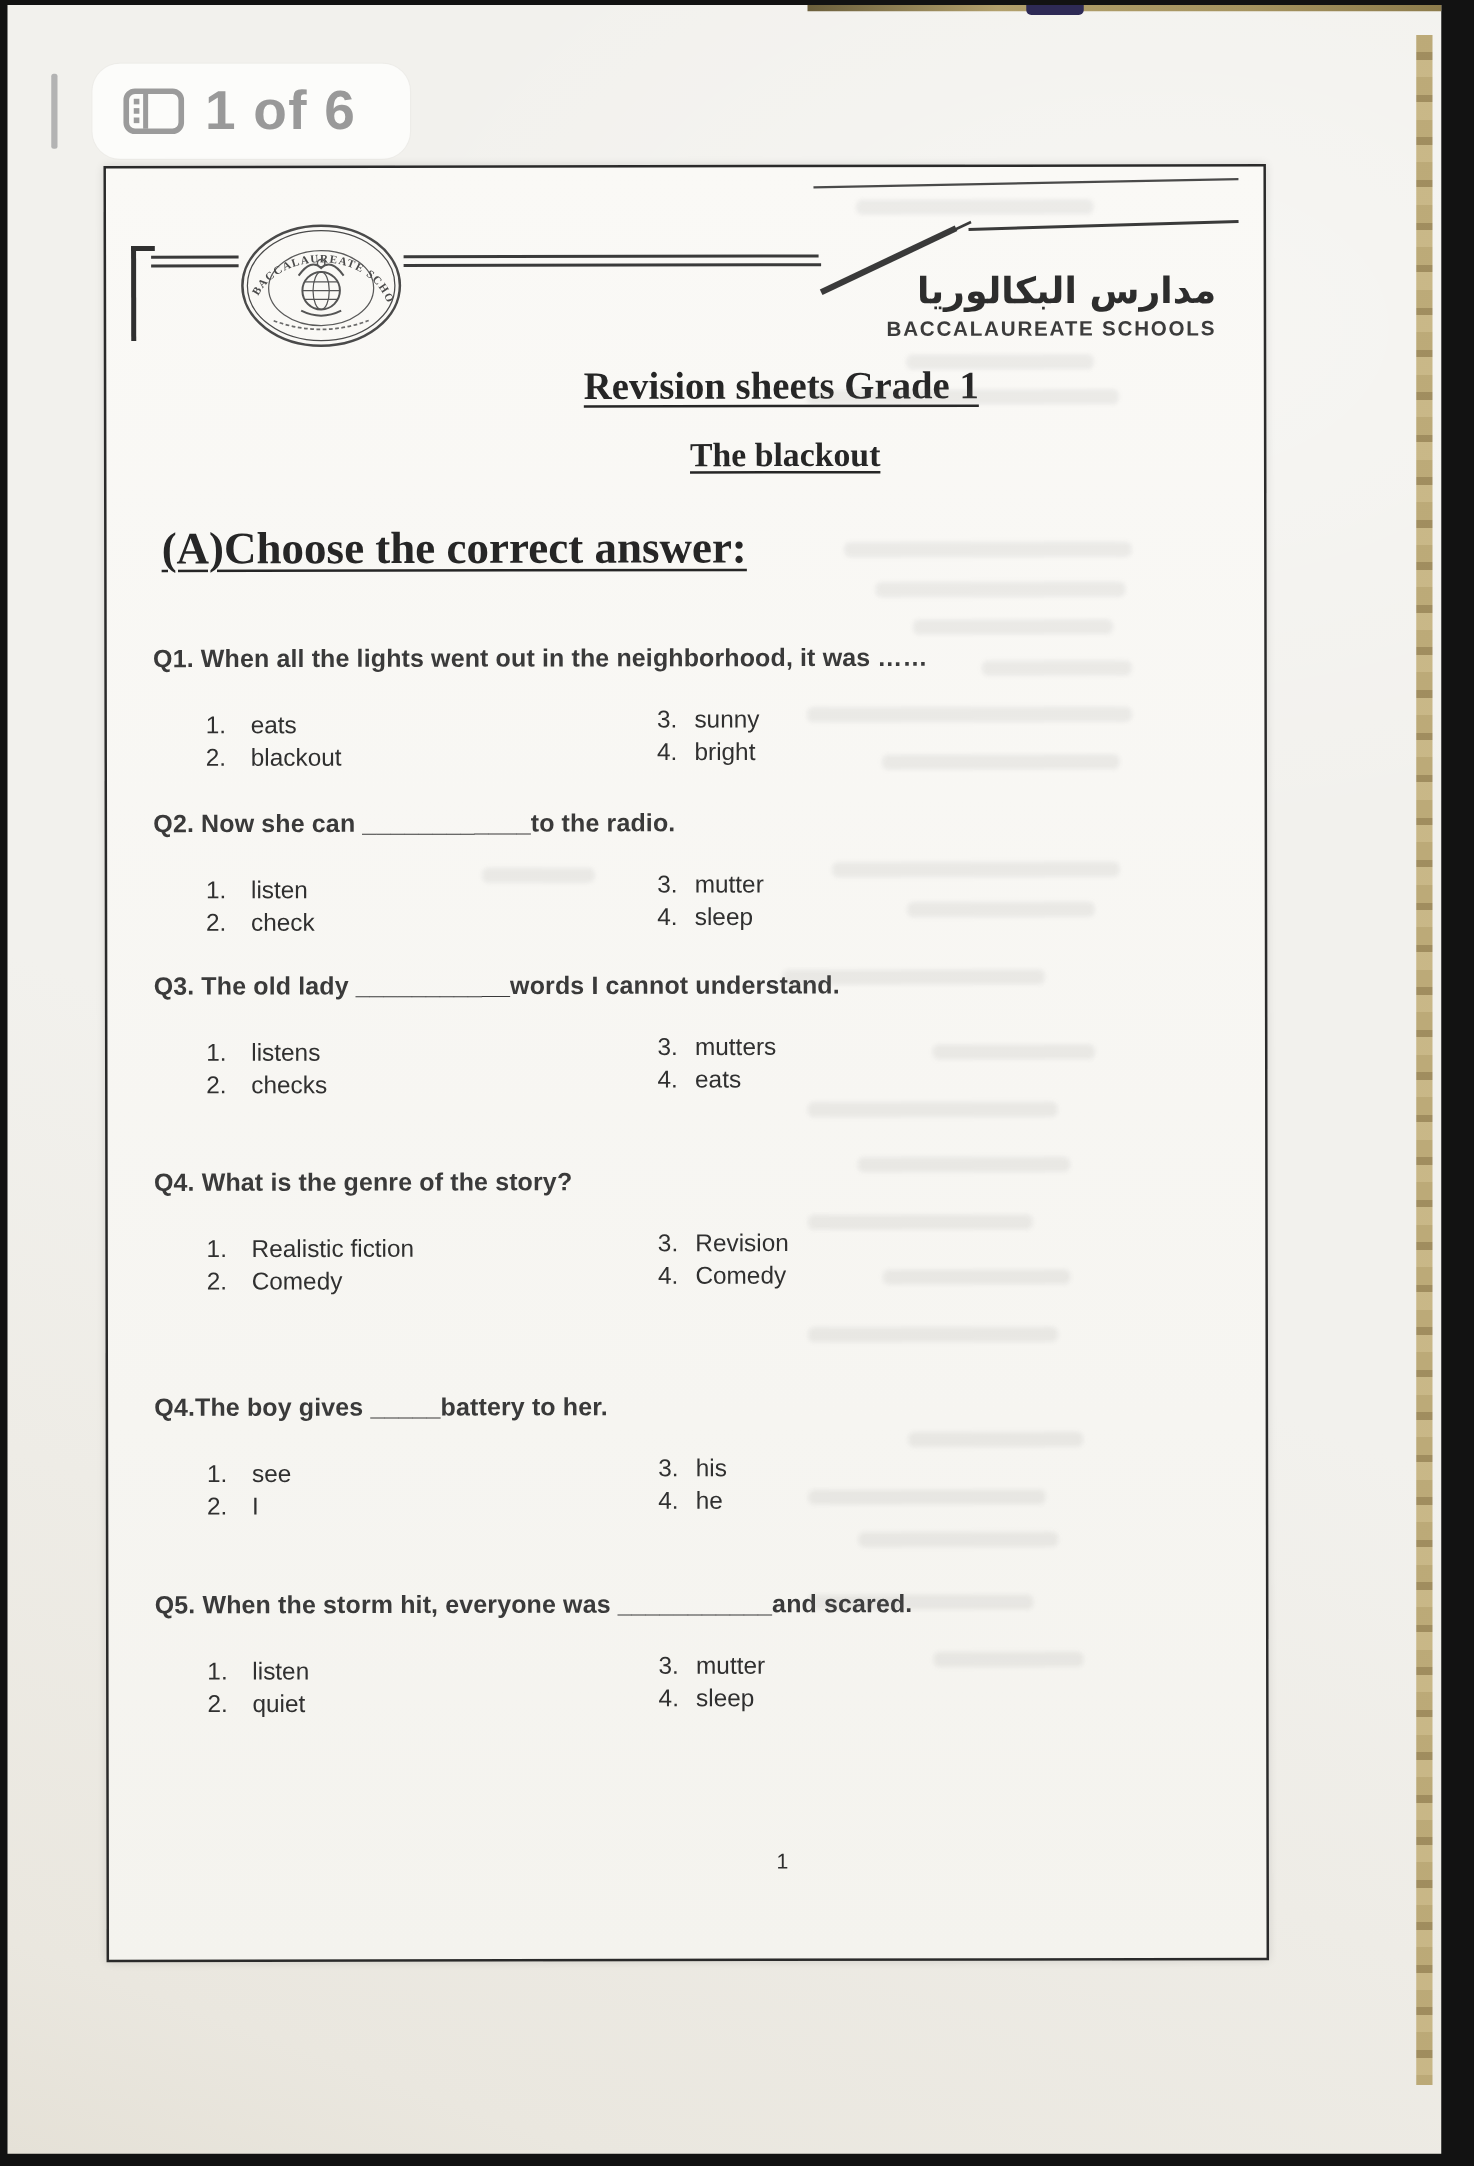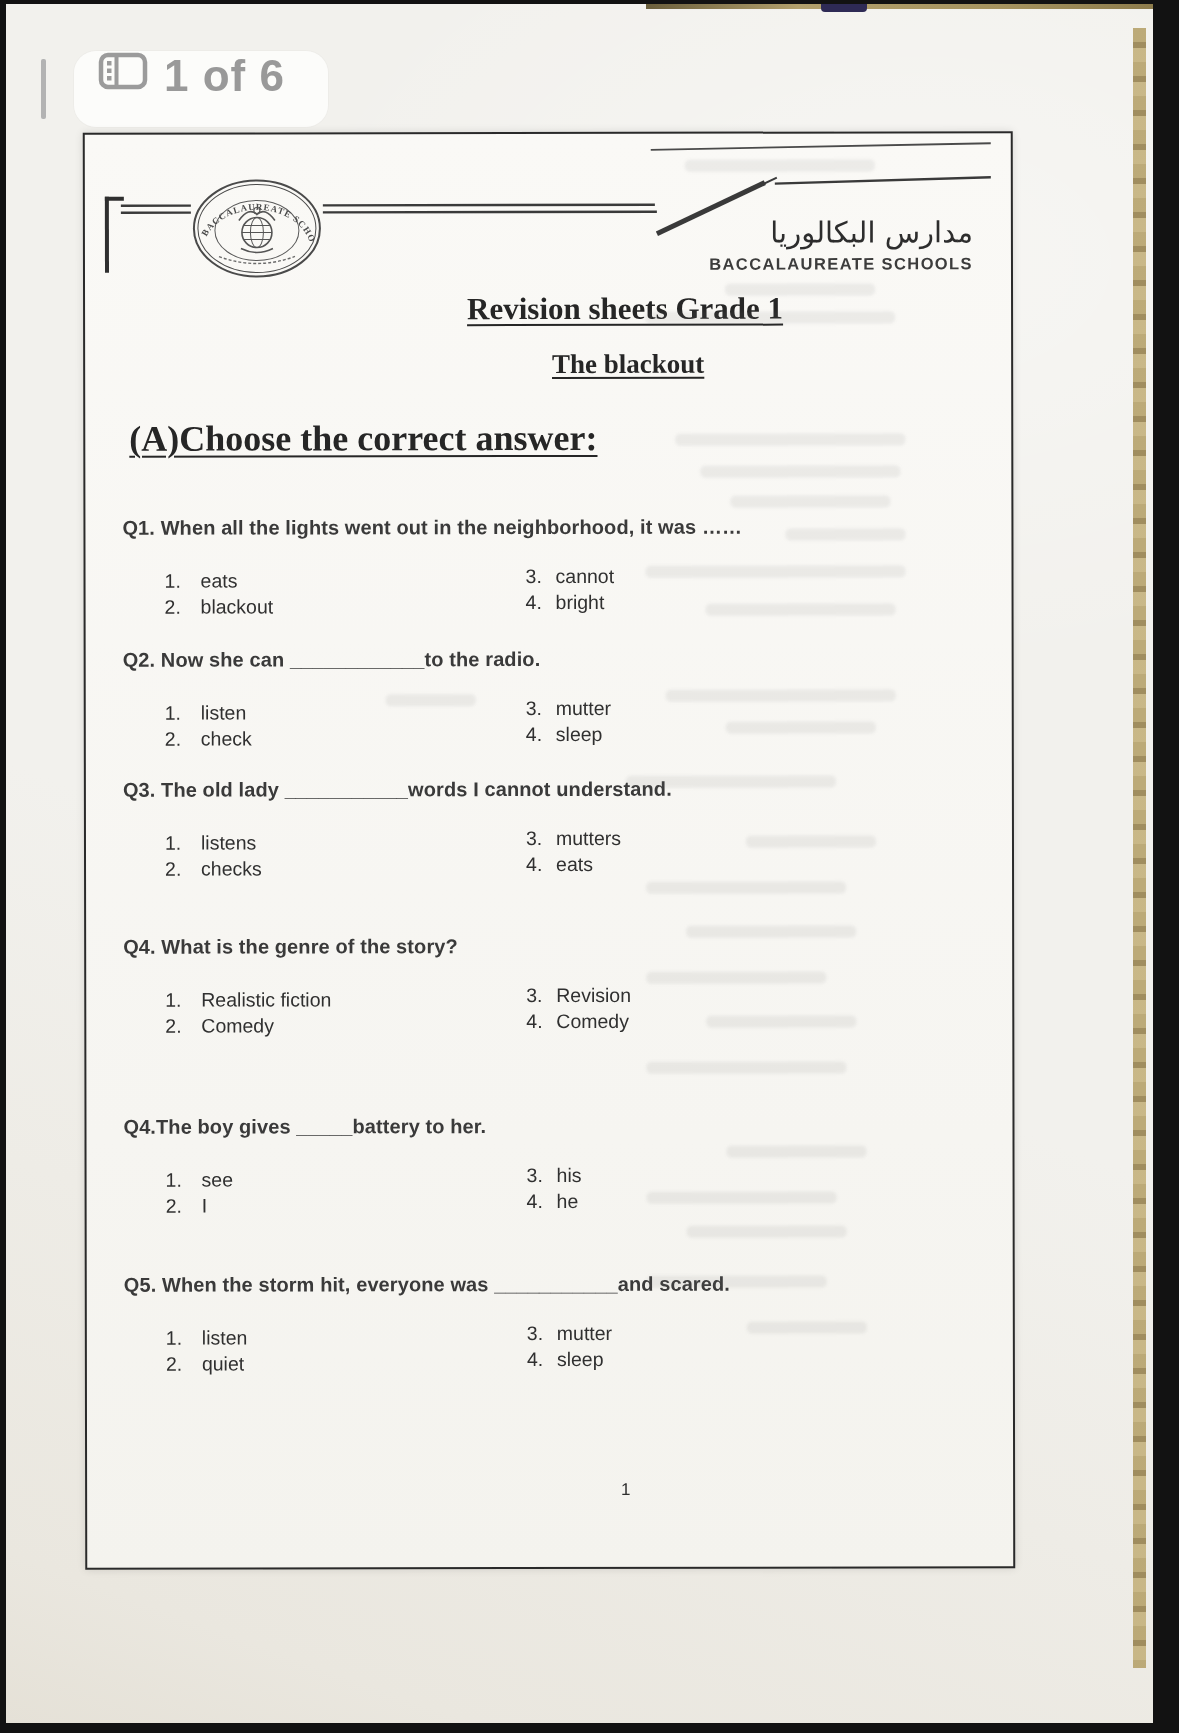--- a/index.html
+++ b/index.html
@@ -16,34 +16,34 @@
     background:linear-gradient(90deg,#6b5f3c,#b2a06c 30%,#a5935f 70%,#8d7c4c);}
   .edge-navy-blob{position:absolute;top:0;left:815px;width:46px;height:8px;
     background:#2e2a55;border-radius:0 0 4px 4px;}
   .edge-right-tan{position:absolute;top:24px;right:7px;width:13px;height:1640px;
     background:repeating-linear-gradient(180deg,#b6a26b 0 14px,#97824f 14px 20px,#c4b17c 20px 34px);
     opacity:.9;}
   .gray-artifact{position:absolute;left:35px;top:55px;width:5px;height:60px;background:#b3b3b3;border-radius:2px;}
 
   
   .badge{position:absolute;left:68px;top:47px;width:254px;height:76px;border-radius:22px;
-    background:rgba(252,252,251,0.94);display:flex;align-items:flex-start;gap:16px;
+    background:rgba(252,252,251,0.94);display:flex;align-items:center;gap:16px;
     padding-left:24px;box-sizing:border-box;box-shadow:0 0 0 1px rgba(0,0,0,0.02);}
   .badge-text{font-size:44px;font-weight:700;color:#999;letter-spacing:1px;}
 
   
   .sheet{position:absolute;left:78px;top:128px;width:930px;height:1437px;
     background:linear-gradient(180deg,#faf9f6,#f6f5f1 70%,#f4f3ee);
     border:2px solid #2a2a2a;box-sizing:border-box;
     box-shadow:0 0 8px rgba(0,0,0,0.12);transform:rotate(-0.1deg);}
   .deco{position:absolute;left:0;top:0;}
   .seal{position:absolute;left:104px;top:42px;}
 
   .brand-ar{position:absolute;right:38px;top:82px;font-family:"DejaVu Sans",sans-serif;
-    font-size:29px;font-weight:400;color:#2d2d2d;direction:rtl;text-align:center;}
+    font-size:29px;font-weight:700;color:#2d2d2d;direction:rtl;text-align:center;}
   .brand-en{position:absolute;right:38px;top:121px;font-size:16.5px;font-weight:700;
     color:#3c3c3c;letter-spacing:1.4px;}
 
   .doc-title{position:absolute;left:0;top:157px;width:100%;box-sizing:border-box;padding-left:154px;
     text-align:center;font-family:"Liberation Serif",serif;font-weight:700;font-size:31px;color:#262626;
     text-decoration:underline;text-underline-offset:5px;text-decoration-thickness:2px;}
   .doc-subtitle{position:absolute;left:0;top:215px;width:100%;box-sizing:border-box;padding-left:160px;
     text-align:center;font-family:"Liberation Serif",serif;font-weight:700;font-size:27px;color:#262626;
     text-decoration:underline;text-underline-offset:4px;text-decoration-thickness:2px;}
   .section-heading{position:absolute;left:44px;top:283px;
@@ -137,21 +137,21 @@
                 <span class="t">eats</span>
               </div>
             <div class="opt">
                 <span class="n">2.</span>
                 <span class="t">blackout</span>
               </div>
           </div>
           <div class="col col-r">
             <div class="opt">
                 <span class="n">3.</span>
-                <span class="t">cannot</span>
+                <span class="t">sunny</span>
               </div>
             <div class="opt">
                 <span class="n">4.</span>
                 <span class="t">bright</span>
               </div>
           </div>
         </div>
       </div>
 
       <div class="q" style="top:512px">

